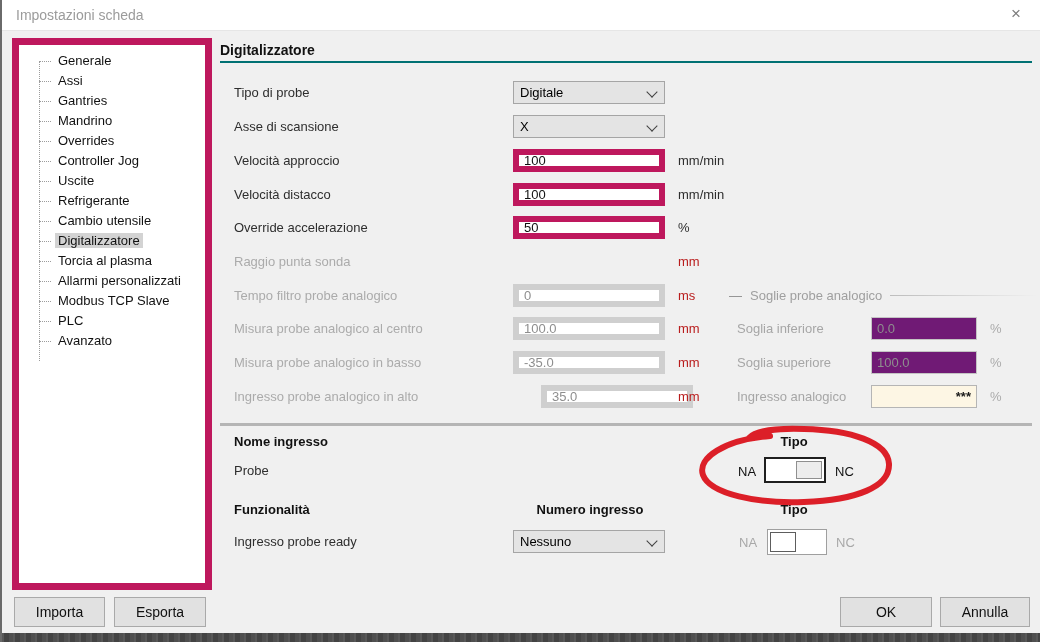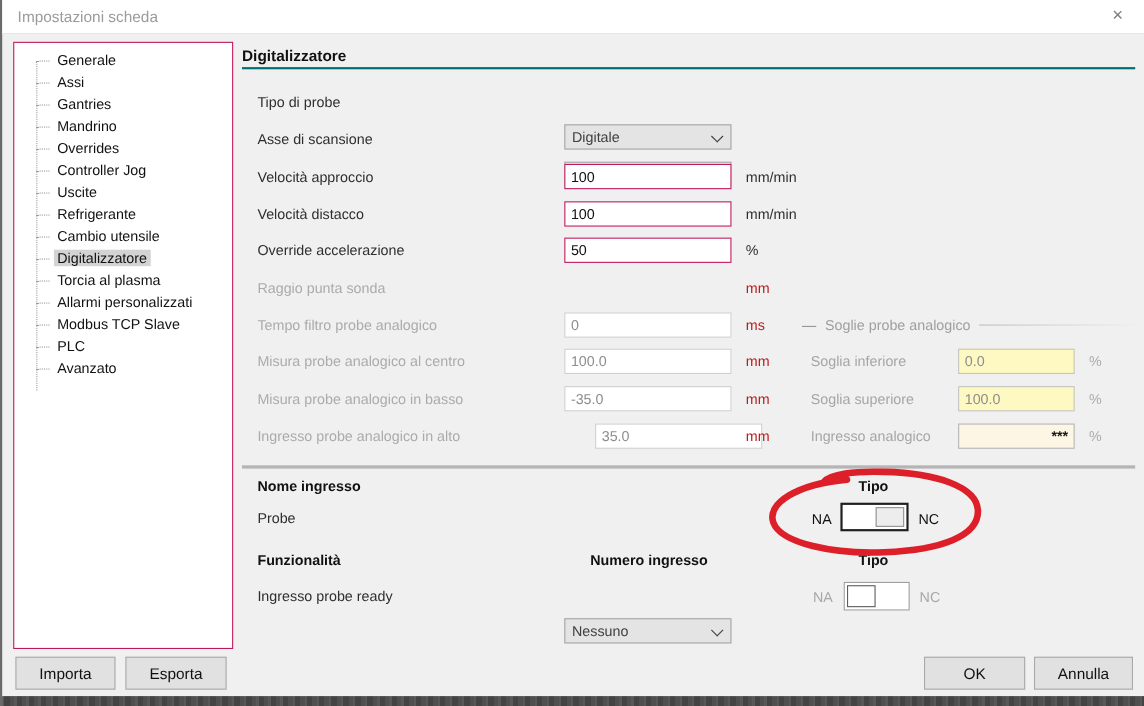--- a/index.html
+++ b/index.html
@@ -8,57 +8,57 @@
           border-left:2px solid #6a6a6a; box-sizing:border-box; overflow:hidden;
           font-size:13px; color:#2e2e2e;}
   
   .titlebar{position:absolute; left:0; top:0; right:0; height:30px; background:#ffffff;
             border-bottom:1px solid #e6e6e6;}
   .title{position:absolute; left:14px; top:7px; font-size:14px; color:#9b9b9b;}
   .close{position:absolute; right:13px; top:3px; width:22px; height:22px; text-align:center;
          line-height:22px; font-size:17px; color:#7d7d7d; cursor:default;}
   
   .sidebar{position:absolute; left:10px; top:38px; width:200px; height:552px; background:#fff;
-           border:1px solid #be185d; box-sizing:border-box;}
+           border:7px solid #be185d; box-sizing:border-box;}
   .tree{position:relative; padding-top:6px;}
   .tree::before{content:""; position:absolute; left:20px; top:16px; height:300px;
                 border-left:1px dotted #9c9c9c;}
   .titem{position:relative; height:20px; line-height:20px; padding-left:36px; color:#111;
          white-space:nowrap;}
   .titem::before{content:""; position:absolute; left:20px; top:10px; width:12px;
                  border-top:1px dotted #9c9c9c;}
   .titem .tlabel{padding:0 3px;}
   .titem.selected .tlabel{background:#d3d3d3;}
   
   .ptitle{position:absolute; left:218px; top:42px; font-size:14px; font-weight:bold; color:#111;}
   .prule{position:absolute; left:218px; top:61px; width:812px; height:2px;}
   
   .lblm{position:absolute; left:232px; white-space:nowrap;}
   .lbl-dis{color:#ababab;}
   .combo{position:absolute; left:511px; width:152px; height:23px; background:#e4e4e4;
          border:1px solid #a5a5a5; box-sizing:border-box; line-height:21px; padding-left:6px;
-         color:#404040; cursor:default;margin-top:32px;}
+         color:#000000; cursor:default;}
   .chev{position:absolute; right:8px; top:6px; width:7px; height:7px;
         border-right:1.5px solid #404040; border-bottom:1.5px solid #404040;
         transform:rotate(45deg);}
   .txt{position:absolute; left:511px; width:152px; height:23px; box-sizing:border-box;
-       border:1px solid #be185d; background:#fff; padding:0 5px; font:13px "Liberation Sans",sans-serif;
+       border:6px solid #be185d; background:#fff; padding:0 5px; font:13px "Liberation Sans",sans-serif;
        color:#111;}
   .txt.dis{border-color:#cfcfcf; color:#8e8e8e;}
   .unit{position:absolute; left:676px; white-space:nowrap;}
   .unit-dis{color:#b91c1c;}
   
   .ghead{position:absolute; left:727px; top:288px; width:308px; display:flex; align-items:center;
          color:#9f9f9f;}
   .ghead .gdash{margin-right:8px; color:#8a8a8a;}
   .ghead .gline{flex:1; height:1px; margin-left:8px;
                 background:linear-gradient(to right,#bdbdbd,rgba(189,189,189,0));}
   .slbl{position:absolute; left:735px; color:#a6a6a6; white-space:nowrap;}
   .stxt{position:absolute; left:869px; width:106px; height:23px; box-sizing:border-box;
-        border:1px solid #c4c4c4; background:#fef9c3; padding:0 5px; font:13px "Liberation Sans",sans-serif;
+        border:1px solid #c4c4c4; background:#701a75; padding:0 5px; font:13px "Liberation Sans",sans-serif;
         color:#8e8e8e;}
   .stxt.cream{background:#fdf6e4; border-color:#b5b5b5; color:#1a1a1a; text-align:right; font-weight:bold;}
   .sunit{position:absolute; left:988px; color:#ababab;}
   
   .divider{position:absolute; left:218px; top:423px; width:812px; height:3px; background:#b5b5b5;}
   .bold{font-weight:bold; color:#111;}
   .hdr{position:absolute; white-space:nowrap;}
   .toggle{position:absolute; width:62px; height:26px; background:#fff; box-sizing:border-box;}
   .toggle.en{border:2px solid #1f1f1f;}
   .toggle.dis{border:1px solid #9f9f9f;}

